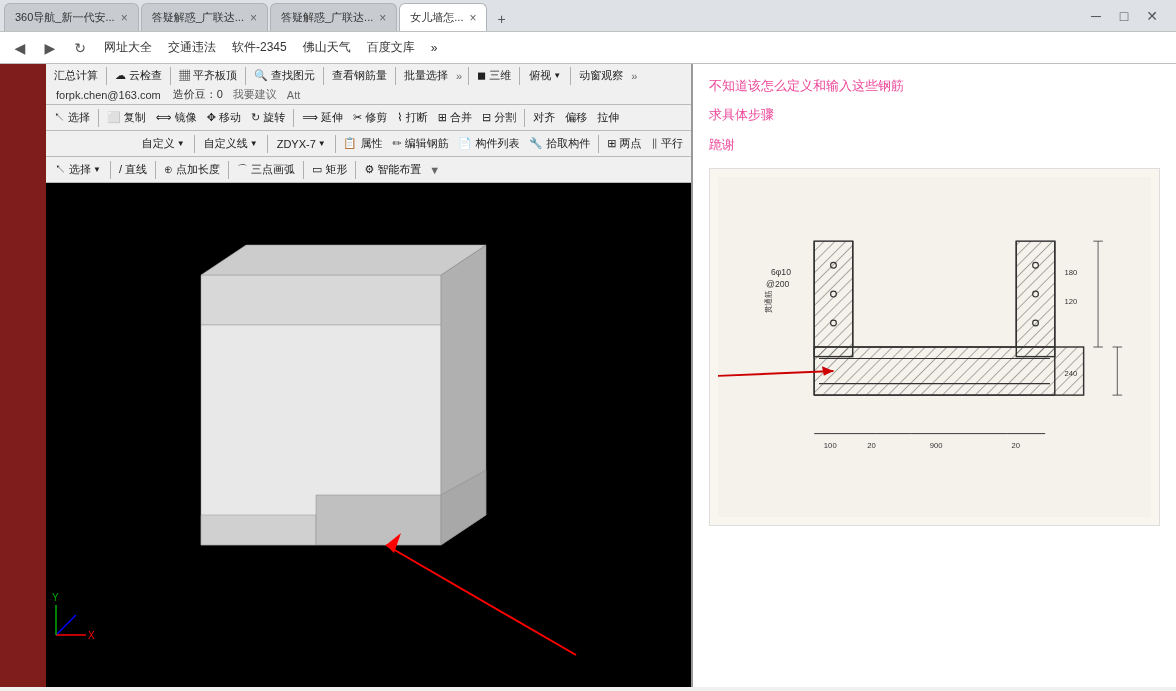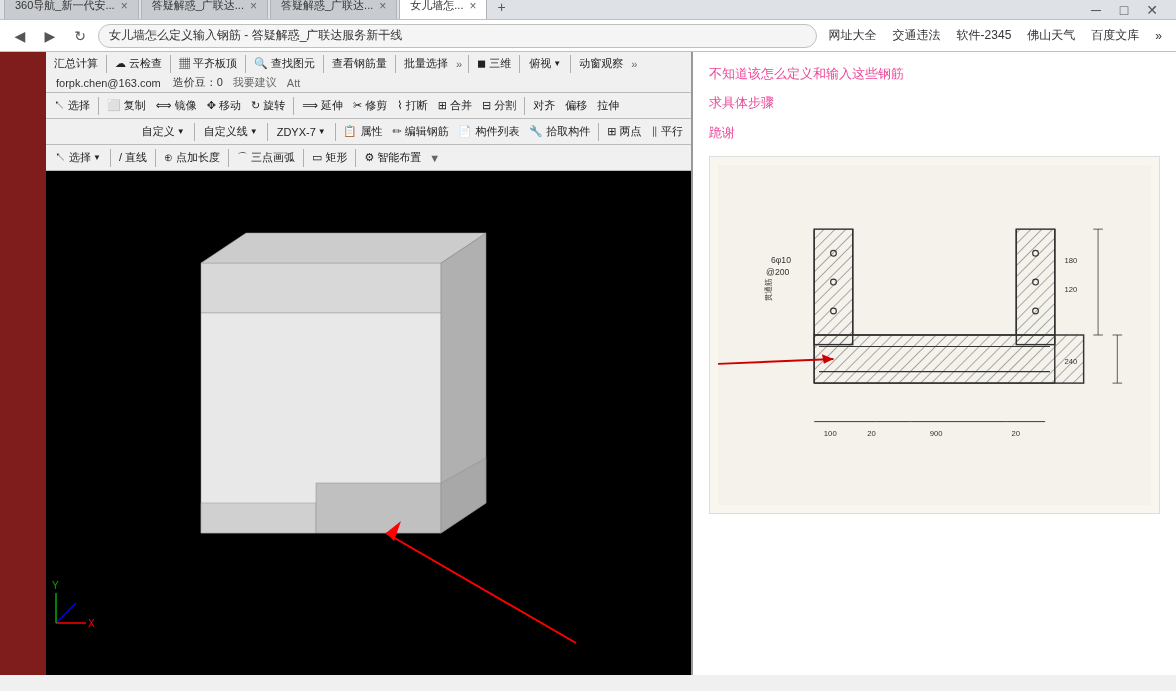--- a/index.html
+++ b/index.html
@@ -1,19 +1,19 @@
 <!DOCTYPE html>
 <html><head>
   <meta charset="utf-8">
   <style>
     * { margin: 0; padding: 0; box-sizing: border-box; }
     body { width: 1176px; height: 691px; overflow: hidden; font-family: 'Microsoft YaHei', SimSun, sans-serif; font-size: 12px; background: #f0f0f0; }
 
     
-    #browser-top { background: #dee1e6; height: 20px; display: flex; align-items: center; padding: 0 4px; border-bottom: 1px solid #c0c0c0; }
+    #browser-top { background: #dee1e6; height: 32px; display: flex; align-items: center; padding: 0 4px; border-bottom: 1px solid #c0c0c0; }
     .tab-bar { display: flex; align-items: flex-end; height: 100%; flex: 1; }
     .tab { display: flex; align-items: center; height: 28px; padding: 0 10px; background: #c8cbd0; border-radius: 6px 6px 0 0; margin-right: 2px; font-size: 11px; color: #333; max-width: 180px; overflow: hidden; white-space: nowrap; border: 1px solid #b0b3b8; border-bottom: none; cursor: pointer; position: relative; }
     .tab.active { background: #ffffff; z-index: 1; align-items: center; }
     .tab-close { margin-left: 6px; color: #666; font-size: 12px; cursor: pointer; }
     .browser-actions { display: flex; align-items: center; gap: 4px; padding: 0 8px; }
     .browser-action-btn { width: 24px; height: 24px; display: flex; align-items: center; justify-content: center; background: transparent; border: none; cursor: pointer; color: #555; font-size: 14px; border-radius: 4px; }
 
     
     #address-bar { background: #ffffff; height: 32px; display: flex; align-items: center; padding: 0 8px; border-bottom: 1px solid #c0c0c0; gap: 6px; }
     .nav-btn { width: 24px; height: 24px; display: flex; align-items: center; justify-content: center; background: transparent; border: none; cursor: pointer; color: #555; border-radius: 50%; font-size: 14px; }
@@ -83,21 +83,20 @@
     <div class="browser-action-btn">─</div>
     <div class="browser-action-btn">□</div>
     <div class="browser-action-btn">✕</div>
   </div>
 </div>
 
 <div id="address-bar">
   <button class="nav-btn">◀</button>
   <button class="nav-btn">▶</button>
   <button class="nav-btn">↻</button>
-  <input class="address-input" type="text" value="女儿墙怎么定义输入钢筋 - 答疑解惑_广联达服务新干线" style="">
   <div class="nav-icons">
     <button class="nav-icon-btn">网址大全</button>
     <button class="nav-icon-btn">交通违法</button>
     <button class="nav-icon-btn">软件-2345</button>
     <button class="nav-icon-btn">佛山天气</button>
     <button class="nav-icon-btn">百度文库</button>
     <button class="nav-icon-btn">»</button>
   </div>
 </div>
 

